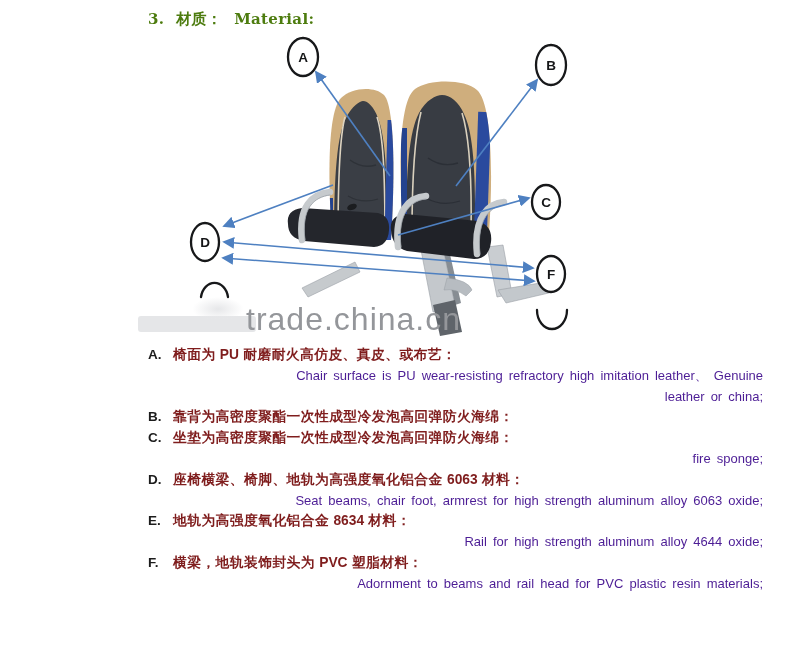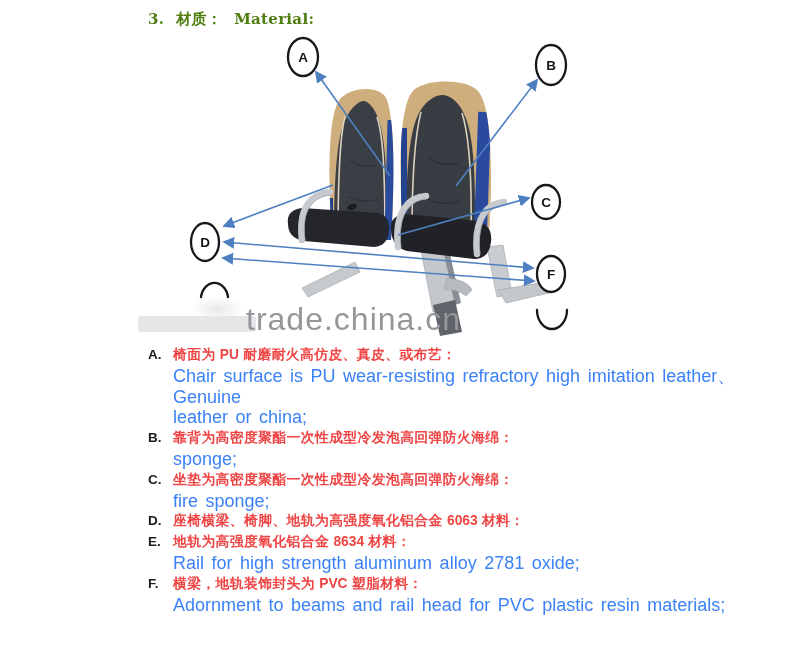--- a/index.html
+++ b/index.html
@@ -22,24 +22,24 @@
   .watermark{position:absolute;left:246px;top:301px;
     font-family:"Liberation Sans",sans-serif;font-size:32px;font-weight:400;
     color:#94969a;letter-spacing:1px;white-space:nowrap;}
 
   
   .material-list{position:absolute;left:148px;top:345px;width:615px;}
   .item{display:flex;align-items:flex-start;}
   .item .label{flex:0 0 25px;font-size:13.5px;font-weight:700;color:#1c1c1c;
     line-height:20.8px;}
   .item .content{flex:1;}
-  .zh{font-size:13.8px;line-height:20.8px;color:#ef4444;font-weight:600;
+  .zh{font-size:13.8px;line-height:20.8px;color:#7f1d1d;font-weight:600;
     letter-spacing:.4px;}
   .zh b{font-weight:800;letter-spacing:0;}
-  .en{font-size:18px;line-height:20.8px;color:#3b82f6;word-spacing:2.5px;}
+  .en{font-size:13px;line-height:20.8px;color:#4c1d95;word-spacing:2.5px;text-align:right;}
 </style>
 </head>
 <body>
 
 <div class="page-title">
   <span>3.</span><span class="gap"></span><span>材质：</span><span class="gap"></span><span>Material:</span>
 </div>
 
 <div class="figure-wrap">
   <svg width="793" height="360" viewBox="0 0 793 360">
@@ -146,41 +146,41 @@
       <div class="content">
         <div class="zh"><span>椅面为 </span><b>PU</b><span> 耐磨耐火高仿皮、真皮、或布艺：</span></div>
         <div class="en">Chair surface is PU wear-resisting refractory high imitation leather、 Genuine</div>
         <div class="en">leather or china;</div>
       </div>
     </div>
     <div class="item">
       <span class="label">B.</span>
       <div class="content">
         <div class="zh"><span>靠背为高密度聚酯一次性成型冷发泡高回弹防火海绵：</span><b></b><span></span></div>
-        <div class="en">sponge;</div>
       </div>
     </div>
     <div class="item">
       <span class="label">C.</span>
       <div class="content">
         <div class="zh"><span>坐垫为高密度聚酯一次性成型冷发泡高回弹防火海绵：</span><b></b><span></span></div>
         <div class="en">fire sponge;</div>
       </div>
     </div>
     <div class="item">
       <span class="label">D.</span>
       <div class="content">
         <div class="zh"><span>座椅横梁、椅脚、地轨为高强度氧化铝合金 </span><b>6063</b><span> 材料：</span></div>
+        <div class="en">Seat beams, chair foot, armrest for high strength aluminum alloy 6063 oxide;</div>
       </div>
     </div>
     <div class="item">
       <span class="label">E.</span>
       <div class="content">
         <div class="zh"><span>地轨为高强度氧化铝合金 </span><b>8634</b><span> 材料：</span></div>
-        <div class="en">Rail for high strength aluminum alloy 2781 oxide;</div>
+        <div class="en">Rail for high strength aluminum alloy 4644 oxide;</div>
       </div>
     </div>
     <div class="item">
       <span class="label">F.</span>
       <div class="content">
         <div class="zh"><span>横梁，地轨装饰封头为 </span><b>PVC</b><span> 塑脂材料：</span></div>
         <div class="en">Adornment to beams and rail head for PVC plastic resin materials;</div>
       </div>
     </div>
   </div>

